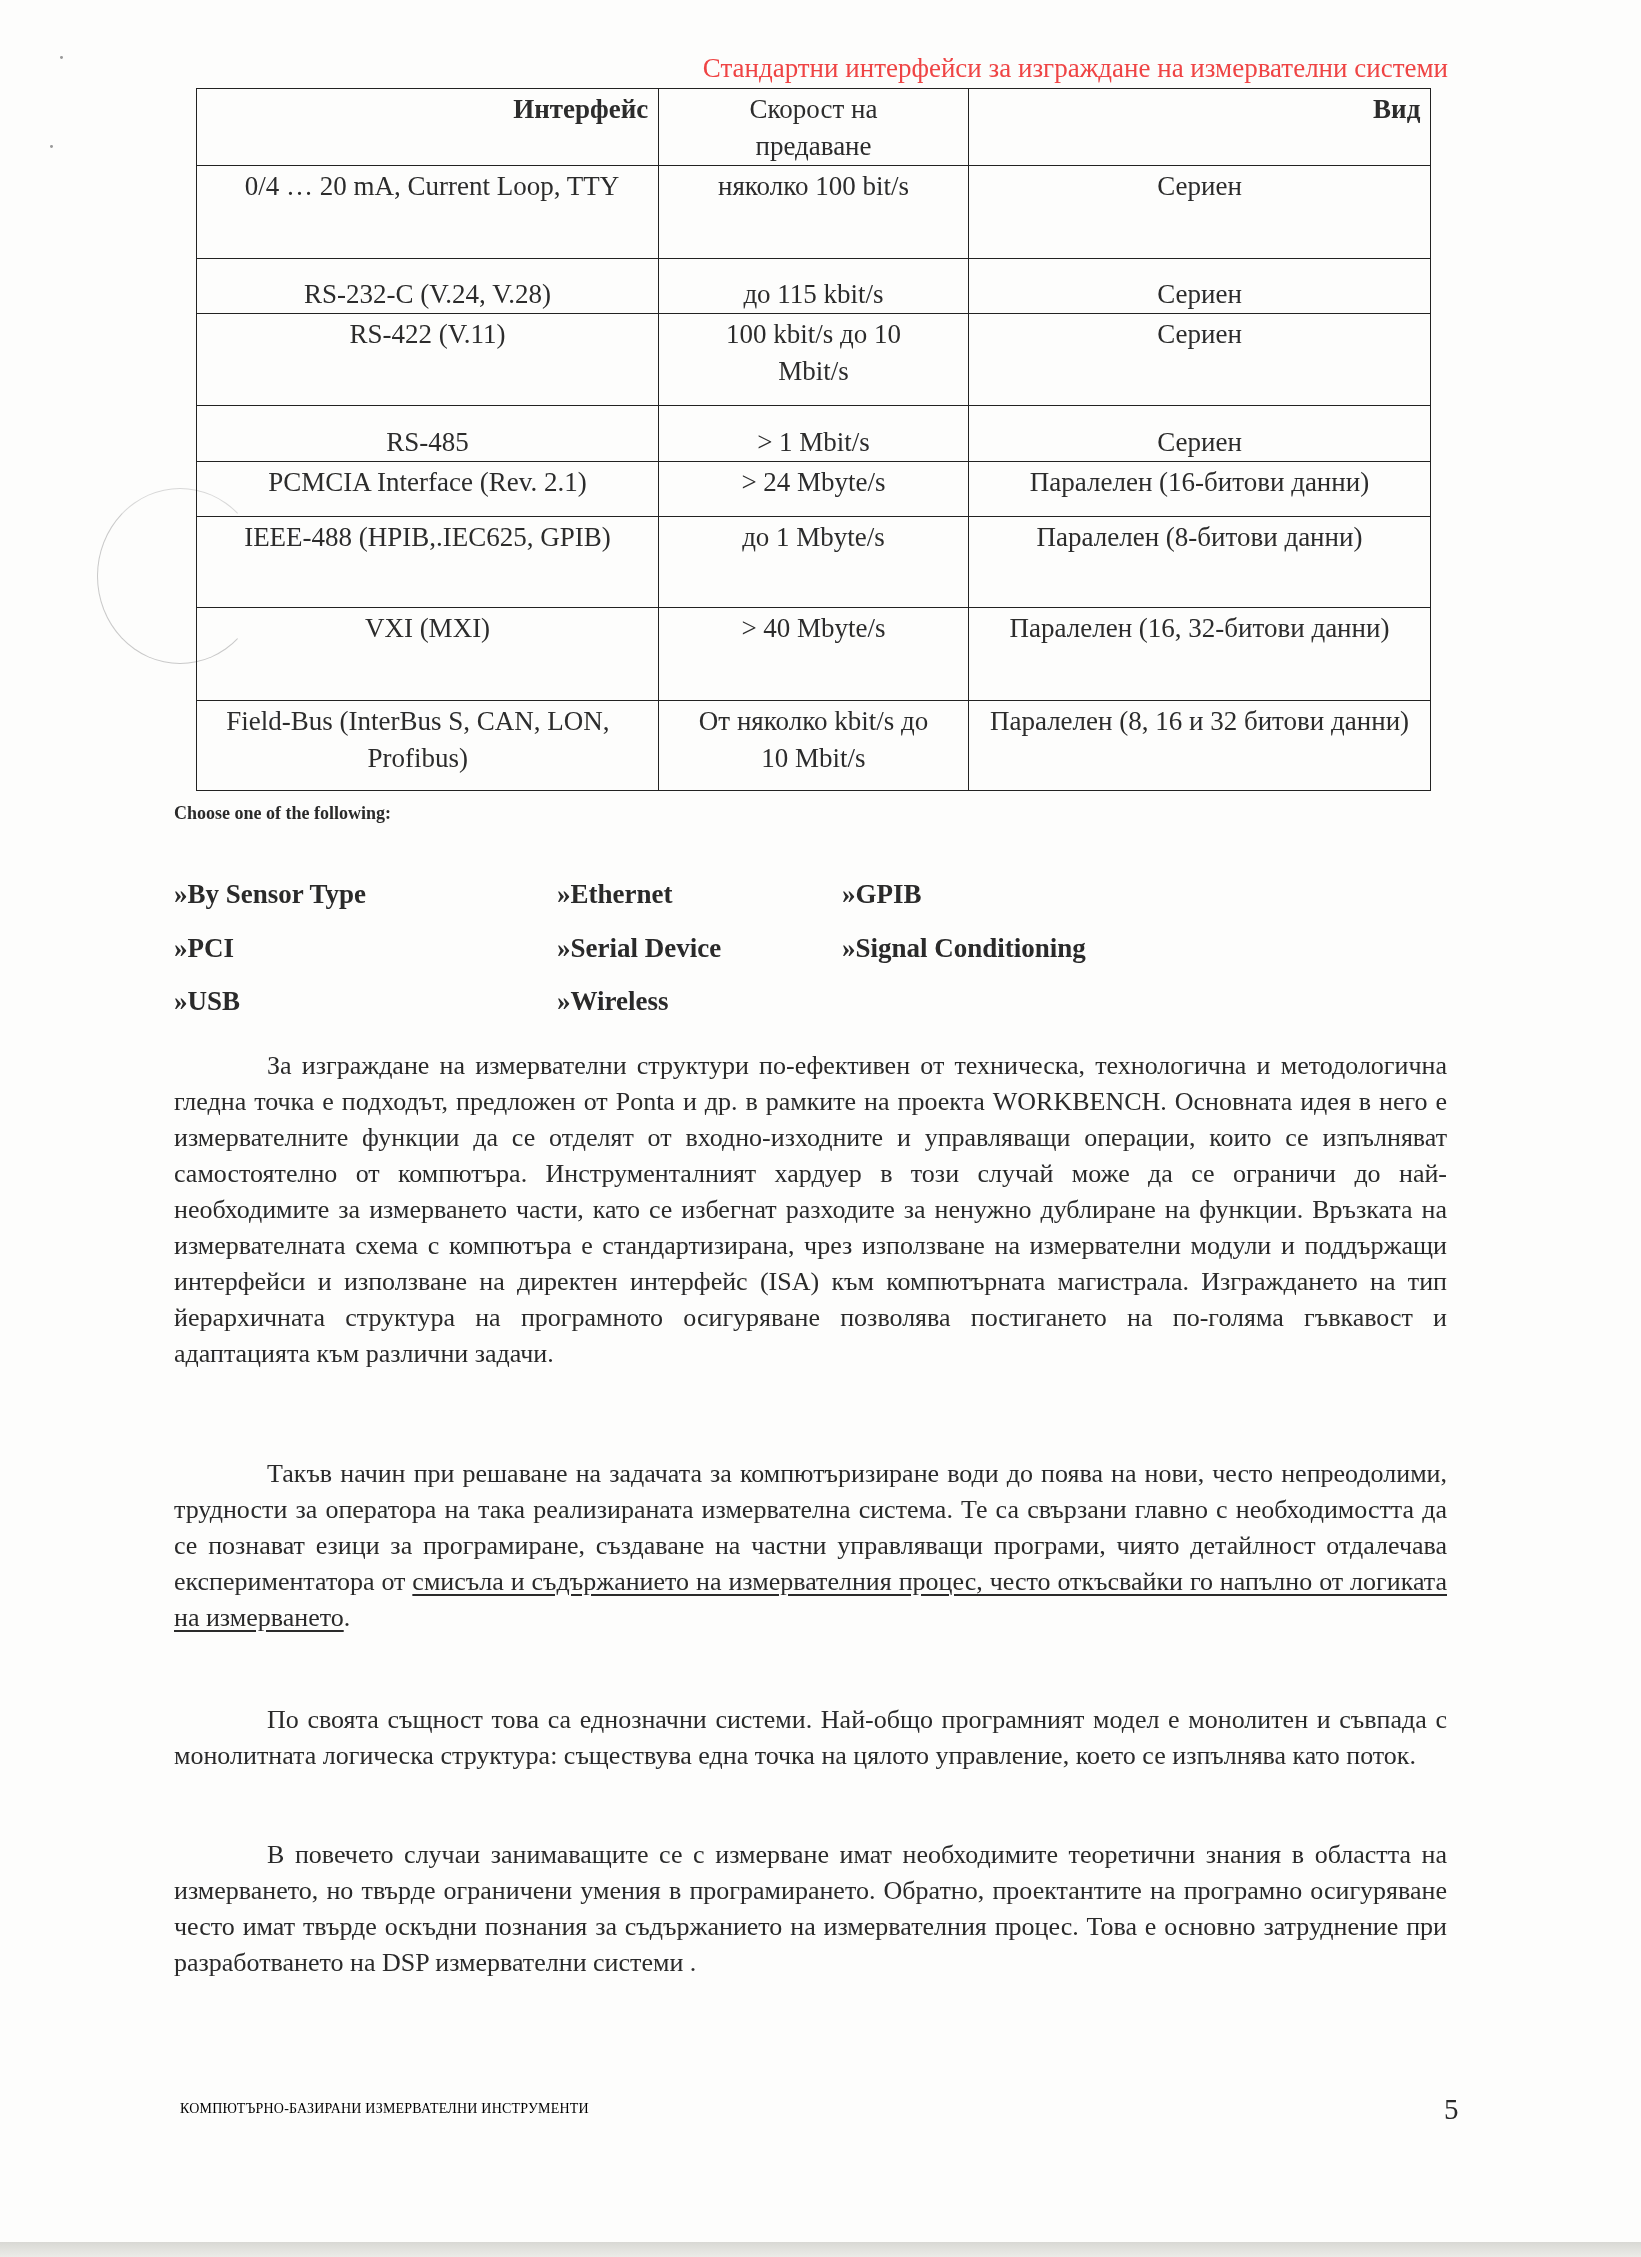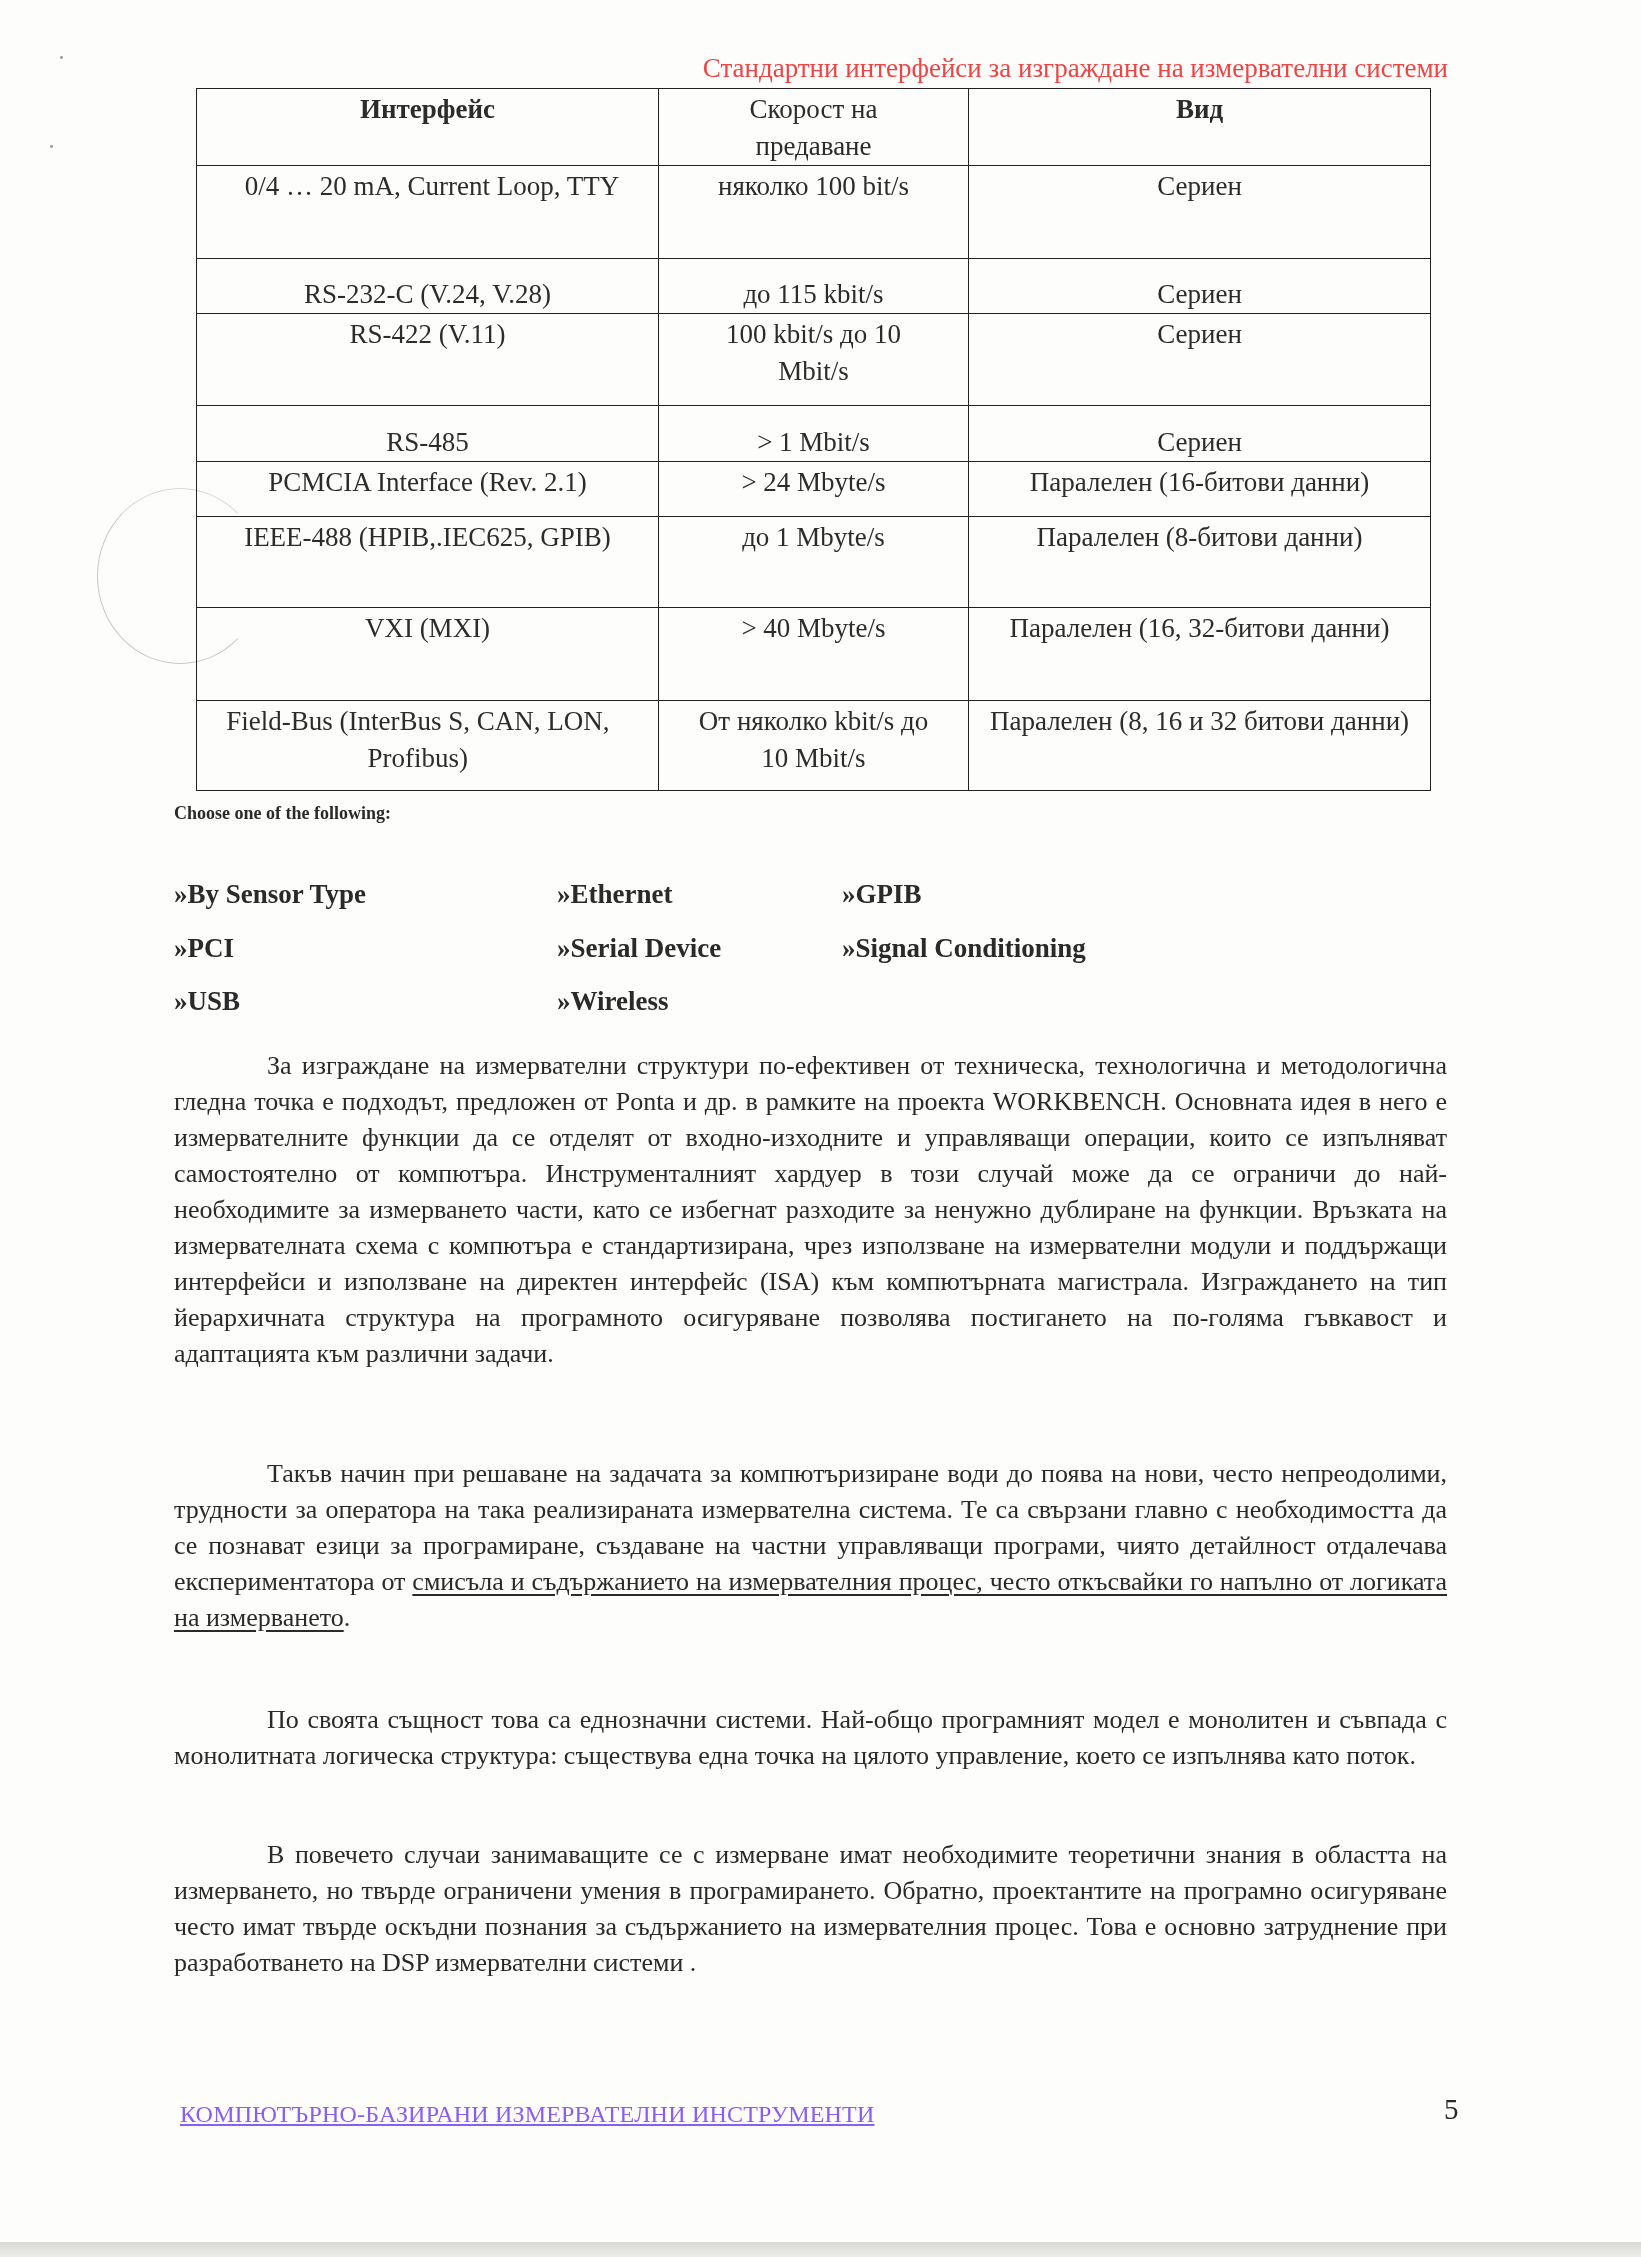--- a/index.html
+++ b/index.html
@@ -17,21 +17,21 @@
 
   table.iface {
     position: absolute; left: 196px; top: 88px;
     width: 1233px; border-collapse: collapse; table-layout: fixed;
     font-size: 27px; line-height: 37px; color: #2c2c2c;
   }
   table.iface td, table.iface th {
     border: 1.9px solid #222; text-align: center; vertical-align: top;
     padding: 1.9px 9.7px 0 9.7px;
   }
-  table.iface th { font-weight: bold; }
+  table.iface th { font-weight: bold; text-align: right; }
   col.c1 { width: 462px; } col.c2 { width: 310px; } col.c3 { width: 462px; }
 
   .choose-title {
     position: absolute; left: 174px; top: 803px;
     font-size: 18px; font-weight: bold; color: #2a2a2a; white-space: nowrap;
   }
   .choose-item {
     position: absolute; font-size: 27px; font-weight: bold; color: #2a2a2a; white-space: nowrap;
     cursor: pointer;
     margin-top: 23px;
@@ -40,21 +40,21 @@
   .body-text {
     position: absolute; left: 174px; width: 1273px;
     font-size: 26px; line-height: 36px; text-align: justify; color: #2a2a2a;
   }
   .body-text p { margin: 0; text-indent: 93px; text-align: justify; }
   .body-text b { font-weight: normal; }
   .ul { text-decoration: underline; text-decoration-thickness: 1.9px; text-underline-offset: 3.9px; }
 
   .footer-title {
     position: absolute; left: 180px; top: 2101px;
-    font-size: 24px; letter-spacing: 0.2px; color: #8b5cf6; white-space: nowrap; text-decoration: underline;
+    font-size: 14px; letter-spacing: 0.2px; color: #000000; white-space: nowrap;
   }
   .page-num {
     position: absolute; left: 1444px; top: 2093px;
     font-size: 29px; color: #2a2a2a;
   }
 
   .scan-edge {
     position: absolute; left: 0; right: 0; top: 2242px; height: 15.4px;
     background: linear-gradient(#d8d8d4, #ecece8);
   }

